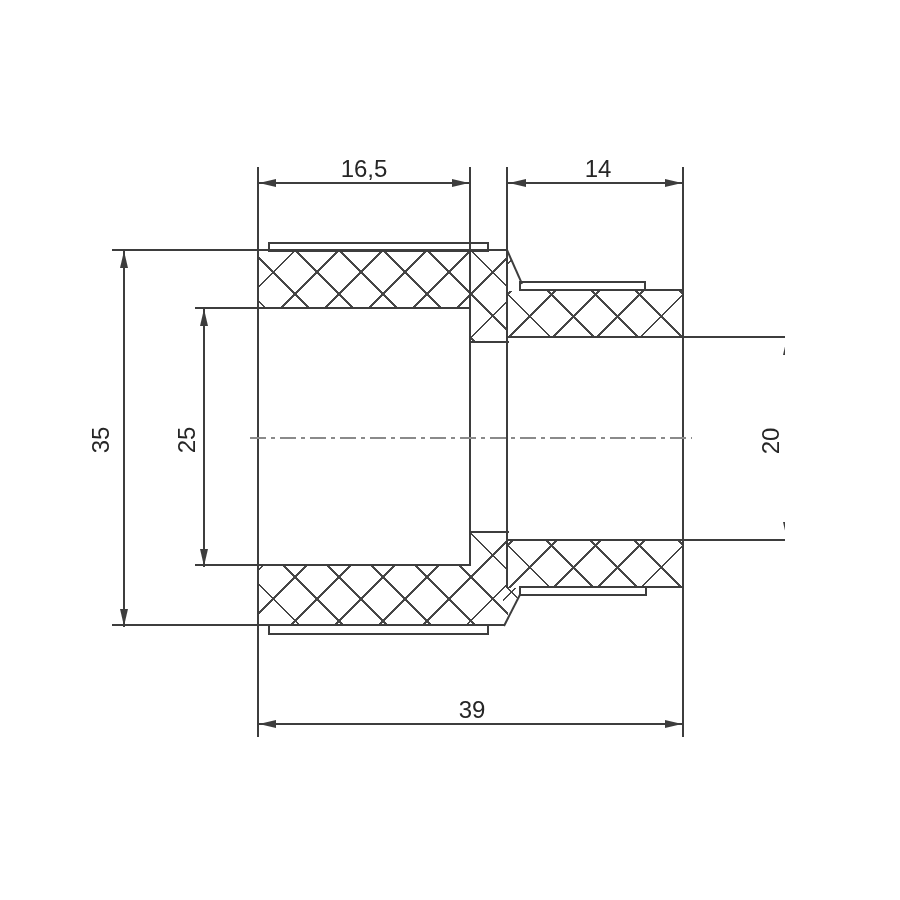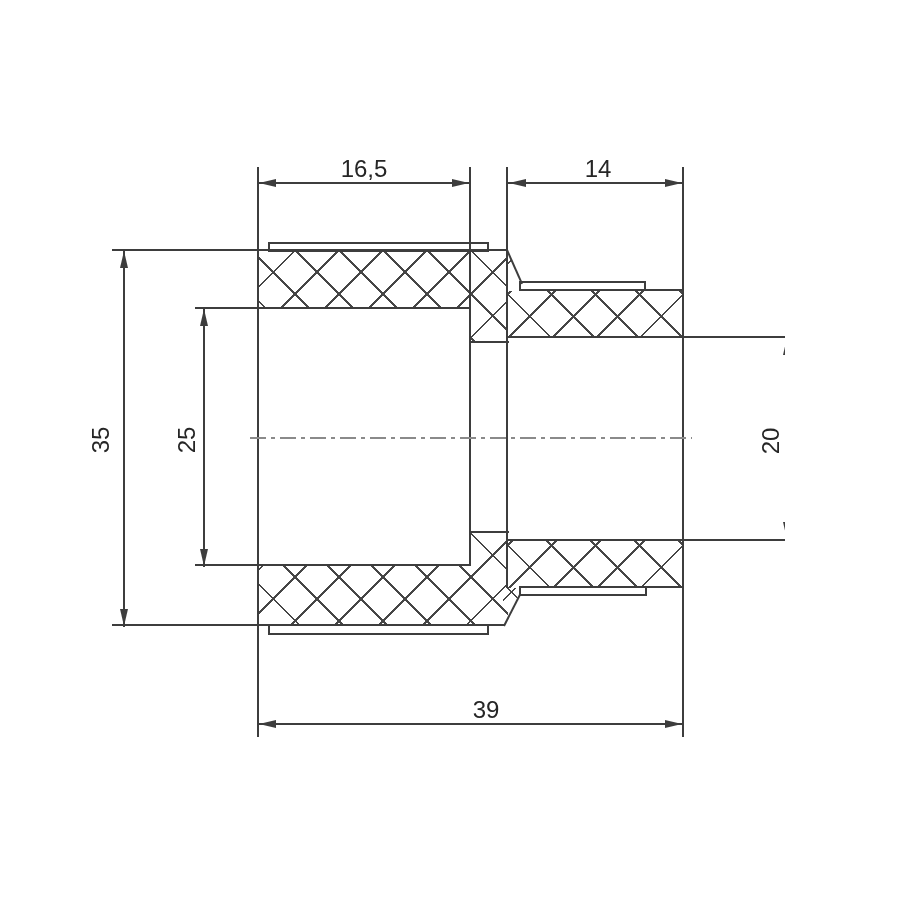--- a/index.html
+++ b/index.html
@@ -90,18 +90,18 @@
   <div class="arr r" style="left:665px;top:720px;"></div>
   <div class="arr u" style="left:120px;top:251px;"></div>
   <div class="arr d" style="left:120px;top:609px;"></div>
   <div class="arr u" style="left:200px;top:309px;"></div>
   <div class="arr d" style="left:200px;top:549px;"></div>
   <div class="arr u" style="left:783px;top:338px;"></div>
   <div class="arr d" style="left:783px;top:522px;"></div>
 
   <div class="dim" style="left:314px;top:157px;">16,5</div>
   <div class="dim" style="left:548px;top:157px;">14</div>
-  <div class="dim" style="left:436px;top:698px;">39</div>
+  <div class="dim" style="left:422px;top:698px;">39</div>
   <div class="dim rot" style="left:51px;top:428px;">35</div>
   <div class="dim rot" style="left:137px;top:428px;">25</div>
   <div class="dim rot" style="left:721px;top:429px;">20</div>
 
 </div>
 
 </body></html>

